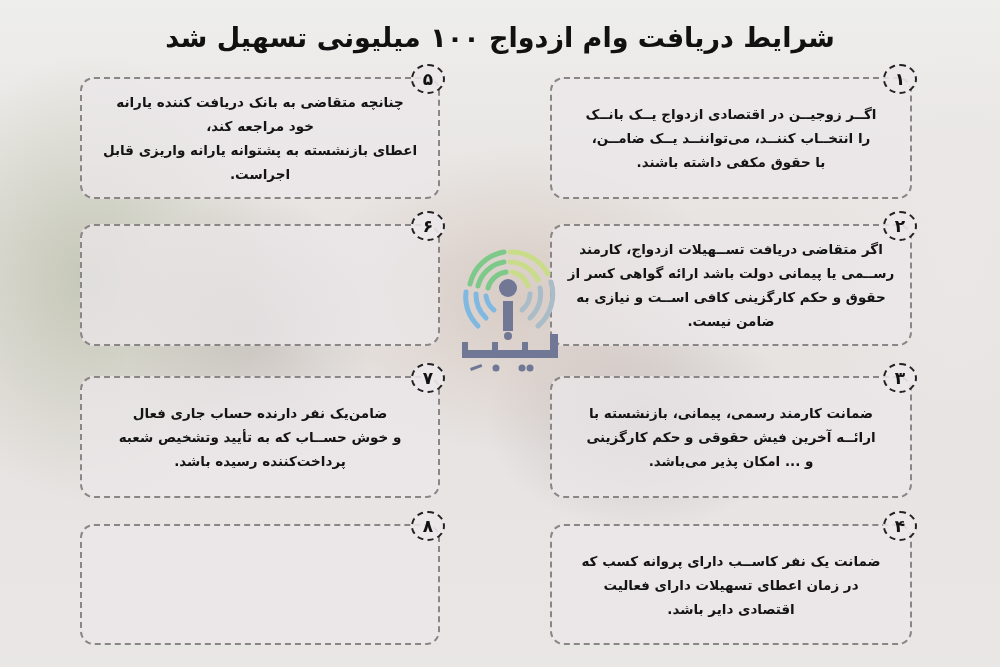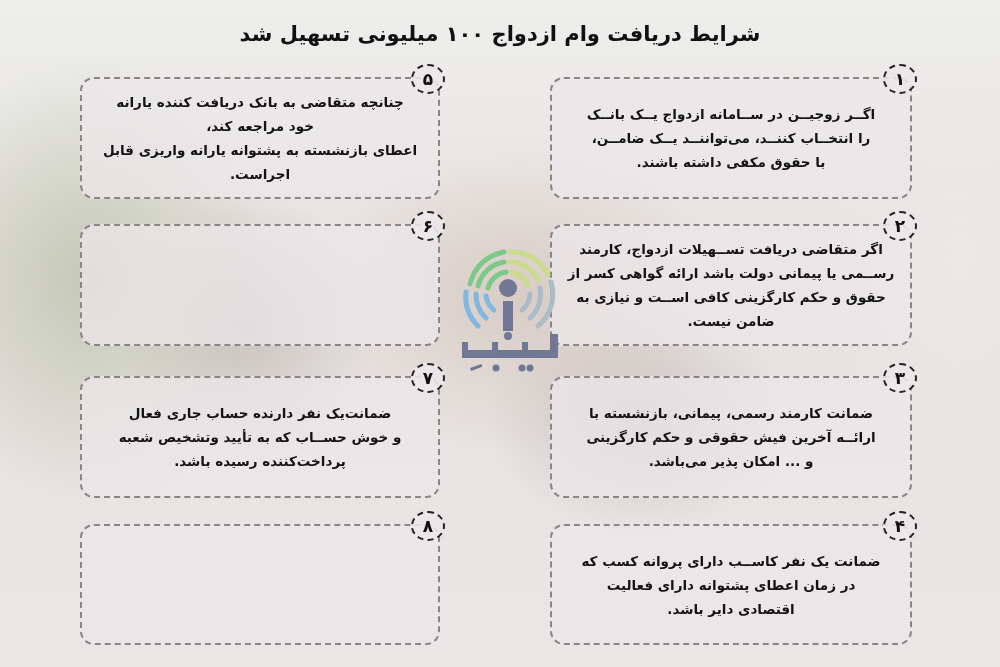--- a/index.html
+++ b/index.html
@@ -13,21 +13,21 @@
       background:
         radial-gradient(ellipse 260px 320px at 90px 280px, rgba(170,178,150,0.55), rgba(170,178,150,0) 70%),
         radial-gradient(ellipse 180px 200px at 250px 330px, rgba(150,140,130,0.35), rgba(150,140,130,0) 70%),
         radial-gradient(ellipse 300px 220px at 520px 300px, rgba(205,185,175,0.55), rgba(205,185,175,0) 70%),
         radial-gradient(ellipse 220px 160px at 640px 420px, rgba(120,105,105,0.25), rgba(120,105,105,0) 70%),
         radial-gradient(ellipse 200px 300px at 960px 260px, rgba(235,232,232,0.9), rgba(235,232,232,0) 70%),
         linear-gradient(180deg, #eeeeec 0%, #e6e2df 40%, #e9e6e6 100%);
     }
     .title {
       position:absolute; top:22px; left:0; right:0; text-align:center;
-      font-size:21px; font-weight:bold; color:#111; direction:rtl;
+      font-size:27px; font-weight:bold; color:#111; direction:rtl;
     }
     .card {
       position:absolute; box-sizing:border-box;
       border:2px dashed #8a8686; border-radius:14px;
       background:rgba(236,232,234,0.72);
       display:flex; align-items:center; justify-content:center;
       padding:8px 14px; direction:rtl;
     }
     .card .text {
       font-size:13.5px; font-weight:bold; color:#141414;
@@ -47,57 +47,57 @@
   </style>
 </head>
 <body>
 
 <div class="bg"></div>
 
 <div class="title">شرایط دریافت وام ازدواج ۱۰۰ میلیونی تسهیل شد</div>
 
 <div class="card" style="left:550px; top:77px; width:362px; height:122px;">
   <div class="badge">۱</div>
-  <div class="text">اگــر زوجیــن در ســامانه ازدواج یــک بانــک
+  <div class="text">اگــر زوجیــن در اقتصادی ازدواج یــک بانــک
 را انتخــاب کننــد، می‌تواننــد یــک ضامــن،
 با حقوق مکفی داشته باشند.</div>
 </div>
 <div class="card" style="left:550px; top:224px; width:362px; height:122px;">
   <div class="badge">۲</div>
   <div class="text">اگر متقاضی دریافت تســهیلات ازدواج، کارمند
 رســمی یا پیمانی دولت باشد ارائه گواهی کسر از
 حقوق و حکم کارگزینی کافی اســت و نیازی به
 ضامن نیست.</div>
 </div>
 <div class="card" style="left:550px; top:376px; width:362px; height:122px;">
   <div class="badge">۳</div>
   <div class="text">ضمانت  کارمند رسمی، پیمانی، بازنشسته با
 ارائــه آخرین فیش حقوقی و حکم کارگزینی
 و ... امکان پذیر می‌باشد.</div>
 </div>
 <div class="card" style="left:550px; top:524px; width:362px; height:121px;">
   <div class="badge">۴</div>
   <div class="text">ضمانت یک نفر کاســب دارای پروانه کسب که
-در زمان اعطای پشتوانه دارای فعالیت
+در زمان اعطای تسهیلات دارای فعالیت
 اقتصادی دایر باشد.</div>
 </div>
 
 <div class="card" style="left:80px; top:77px; width:360px; height:122px;">
   <div class="badge">۵</div>
   <div class="text">چنانچه متقاضی به بانک دریافت کننده یارانه
 خود مراجعه کند،
 اعطای بازنشسته به پشتوانه یارانه واریزی قابل
 اجراست.</div>
 </div>
 <div class="card" style="left:80px; top:224px; width:360px; height:122px;">
   <div class="badge">۶</div>
 </div>
 <div class="card" style="left:80px; top:376px; width:360px; height:122px;">
   <div class="badge">۷</div>
-  <div class="text">ضمانت‌یک نفر دارنده حساب جاری فعال
+  <div class="text">ضامن‌یک نفر دارنده حساب جاری فعال
 و خوش حســاب که به تأیید وتشخیص شعبه
 پرداخت‌کننده رسیده باشد.</div>
 </div>
 <div class="card" style="left:80px; top:524px; width:360px; height:121px;">
   <div class="badge">۸</div>
 </div>
 
 <div class="logo">
   <svg width="115" height="135" viewBox="0 0 115 135">
     <g fill="none" stroke-linecap="round" stroke-width="5">

